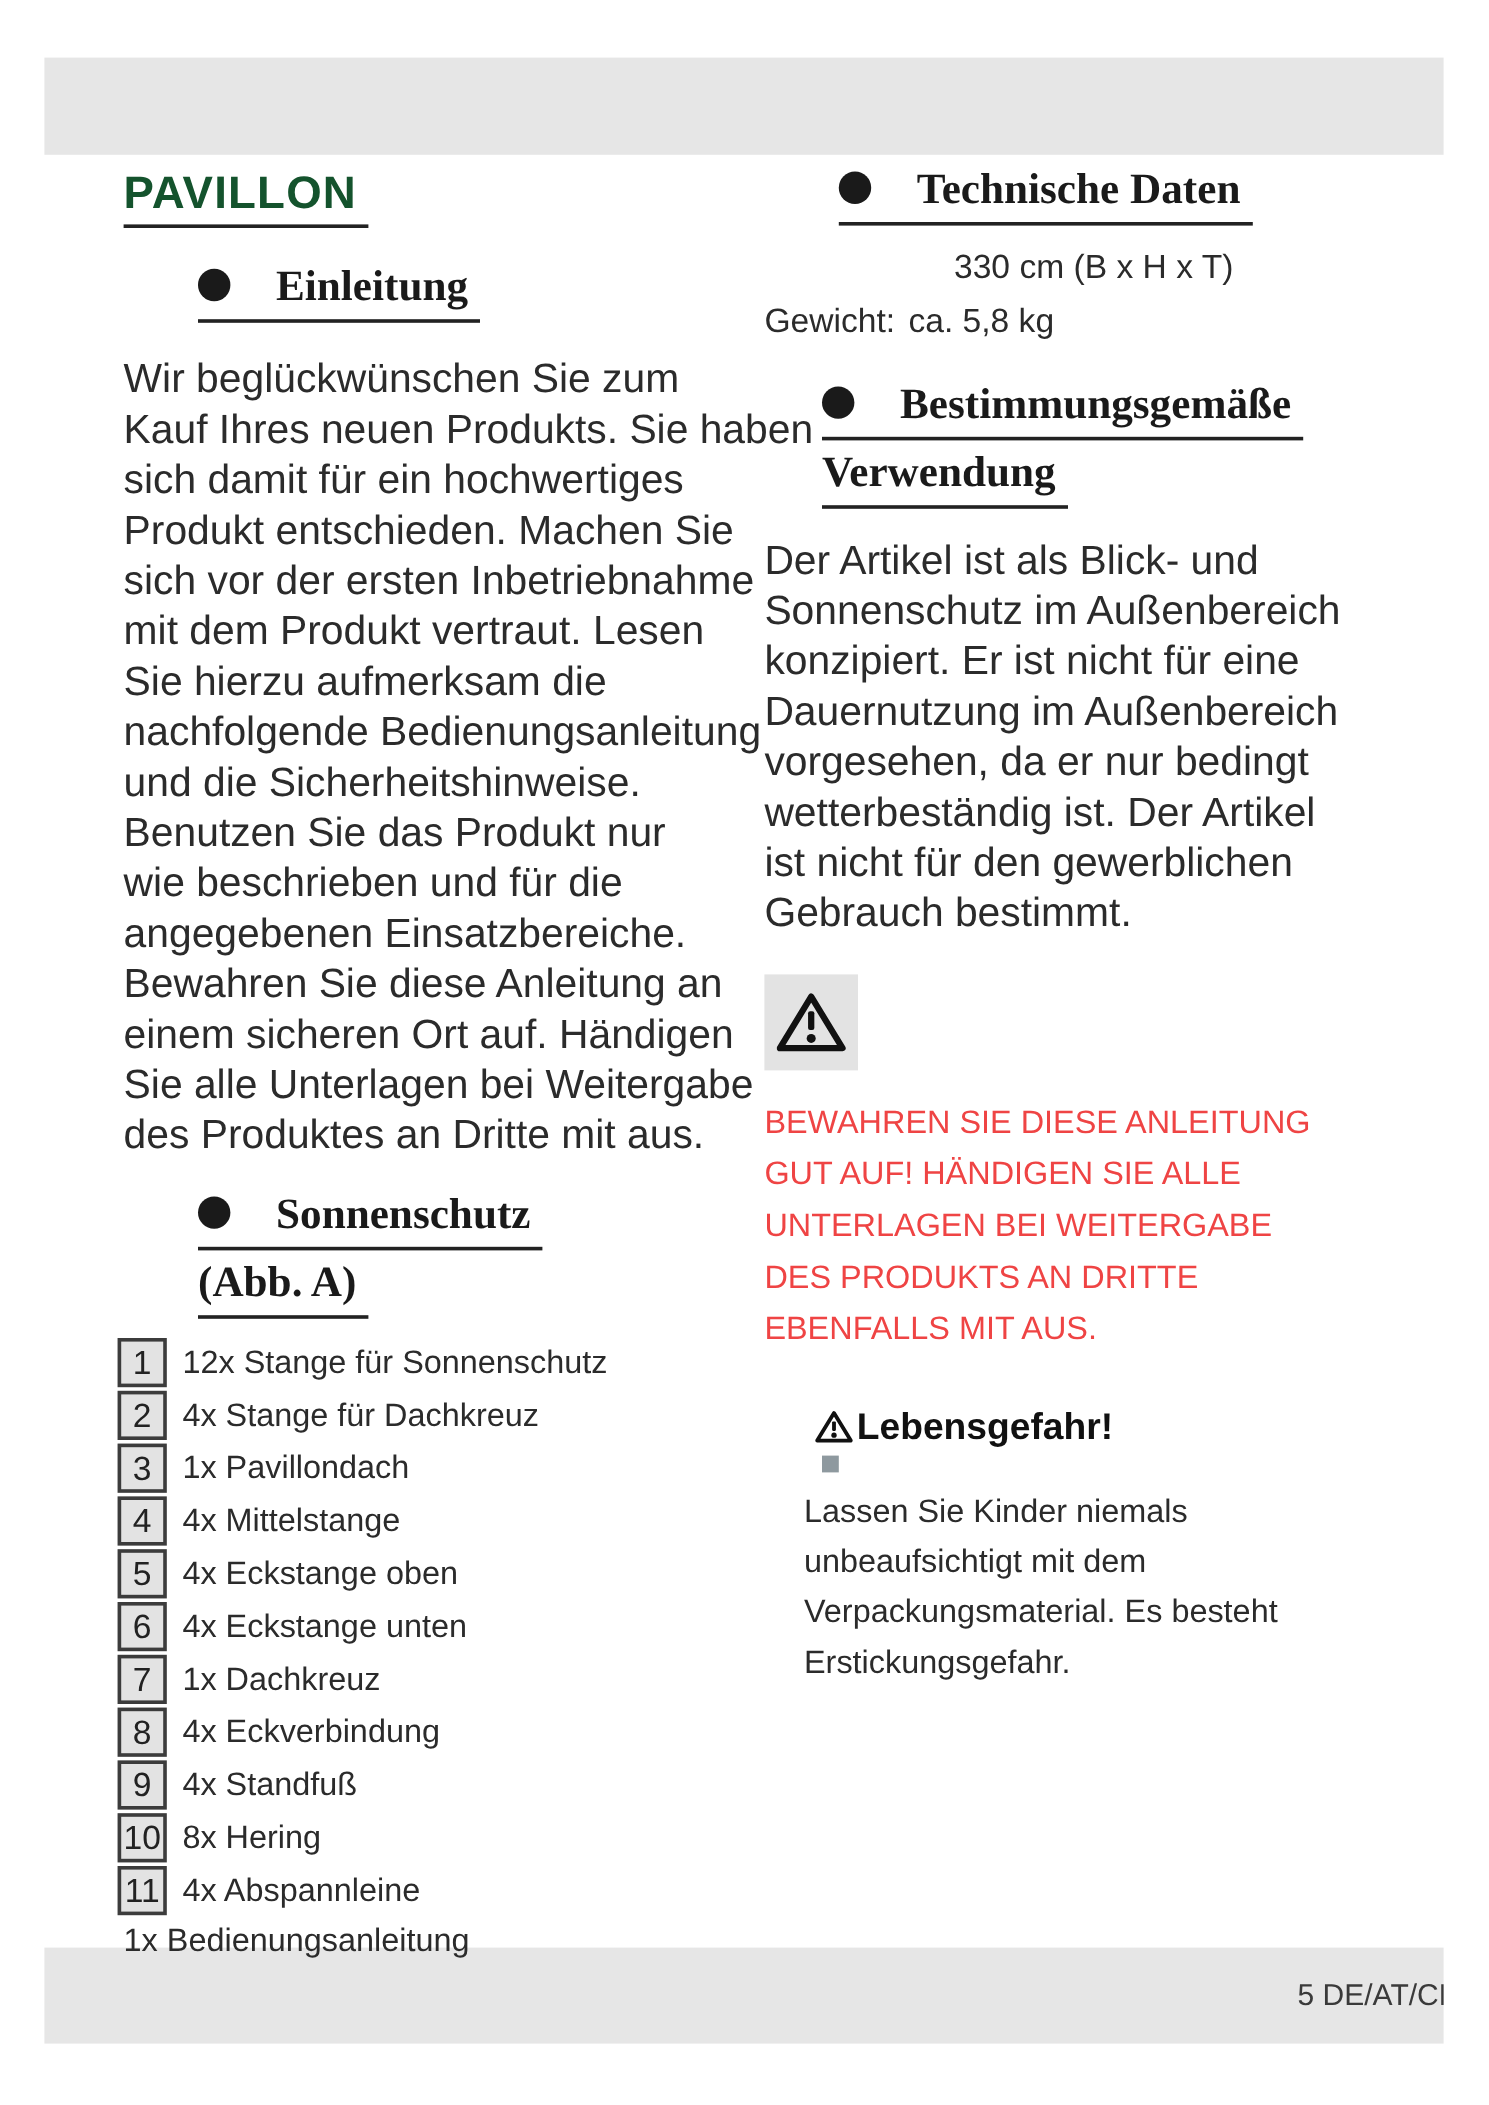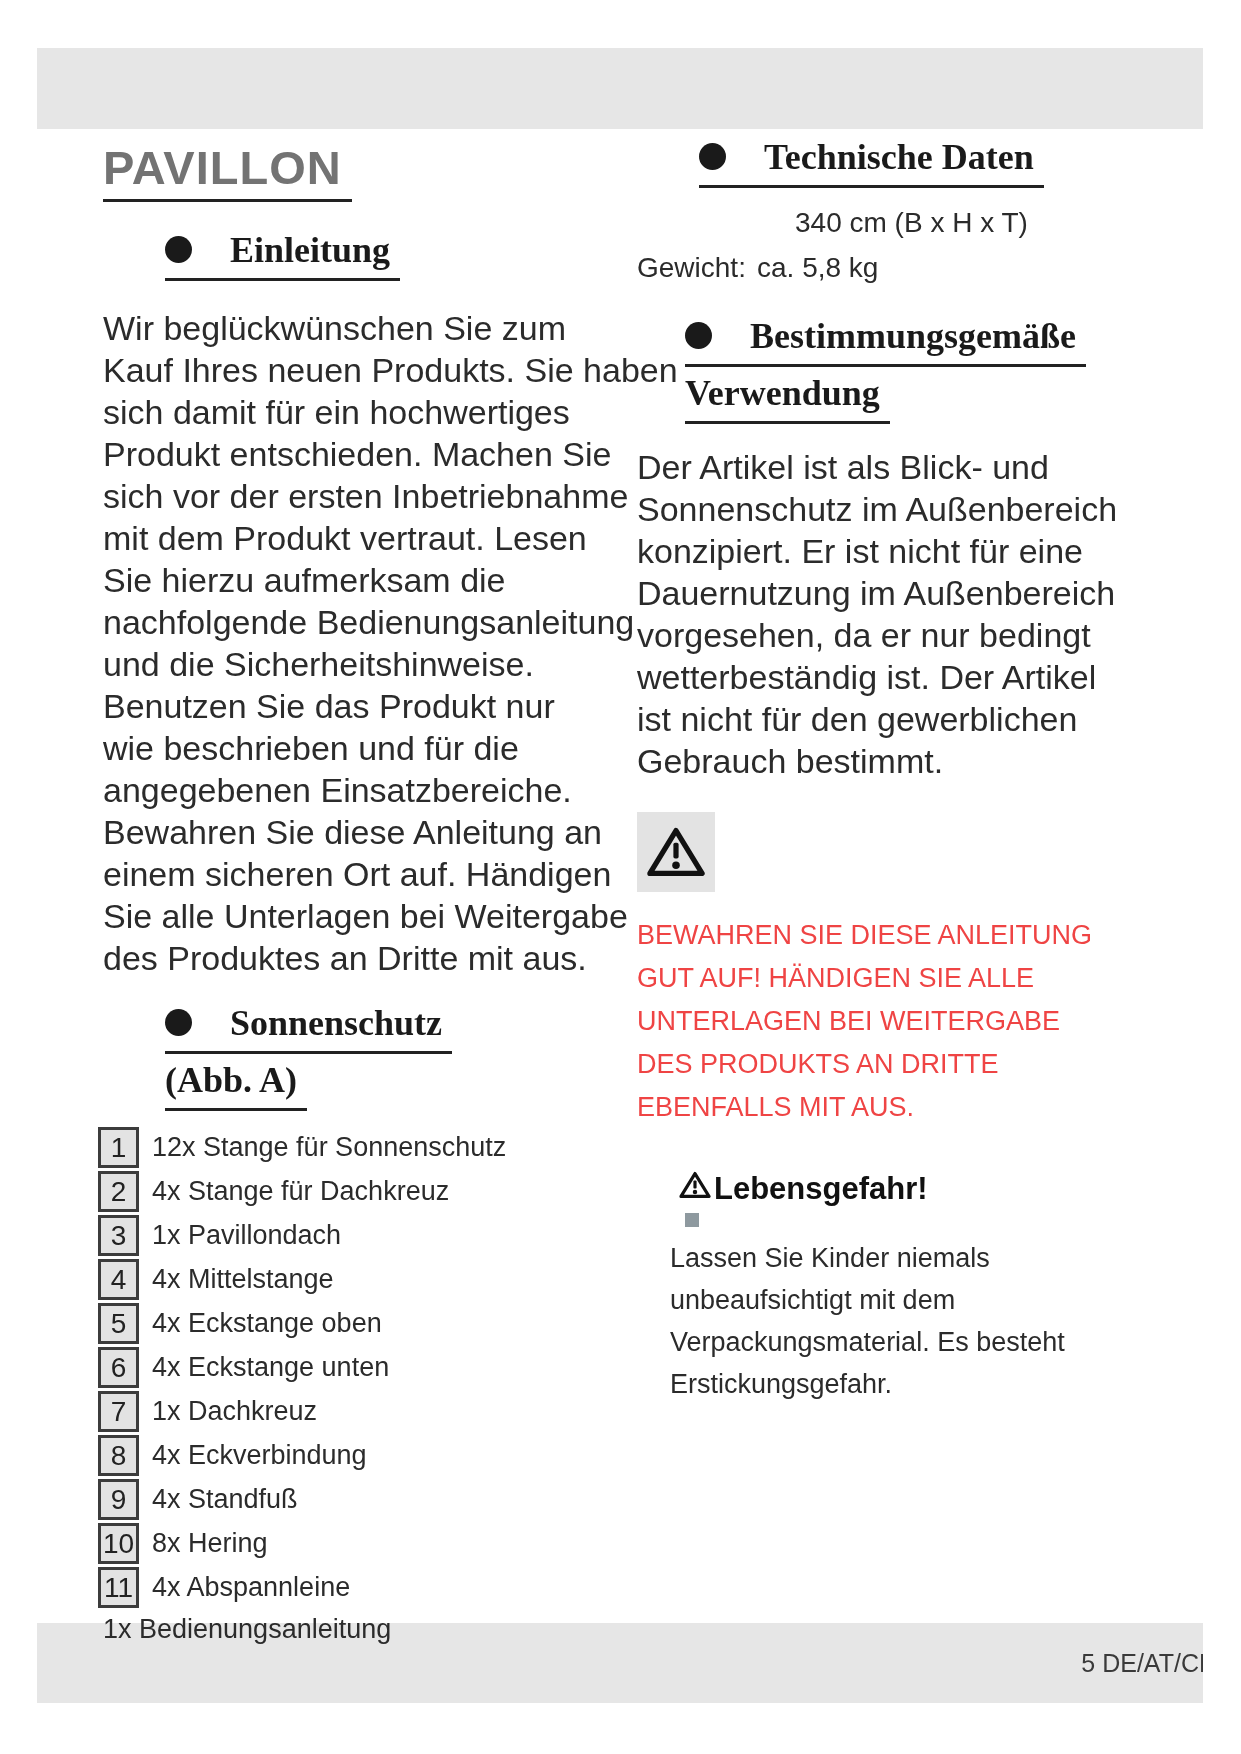--- a/index.html
+++ b/index.html
@@ -18,21 +18,21 @@
   .band-top{top:48px;}
   .band-bottom{top:1623px;height:80px;display:flex;align-items:center;justify-content:flex-end;overflow:hidden;}
   .footer-text{
     font-size:25px;color:#3a3a3a;margin-right:-14px;white-space:nowrap;
   }
   .col{position:absolute;}
   .col-left{left:103px;top:140px;width:468px;}
   .col-right{left:637px;top:133px;width:480px;}
 
   .h1{
-    font-size:47px;font-weight:700;color:#737373;letter-spacing:1px;
+    font-size:38px;font-weight:700;color:#14532d;letter-spacing:1px;
     margin:0 0 10px 0;
   }
   .h2{
     font-size:36px;font-weight:700;color:#1a1a1a;
     margin:0;line-height:48px;font-family:Liberation Serif, serif;
   }
   .indent{margin-left:62px;}
   .ul-line{
     display:inline-block;border-bottom:3px solid #222;padding-bottom:4px;padding-right:10px;
   }
@@ -65,21 +65,21 @@
   .tindent{padding-left:158px;}
 
   
   .safety-head{display:flex;align-items:center;margin-top:30px;}
   .warn-box{
     width:78px;height:80px;background:#e3e3e3;flex:none;
     display:flex;align-items:center;justify-content:center;
   }
   .safety-title{font-size:38px;font-weight:700;color:#111;margin-left:24px;white-space:nowrap;}
 
-  .danger-head{display:flex;align-items:flex-start;margin-top:42px;margin-left:42px;}
+  .danger-head{display:flex;align-items:center;margin-top:42px;margin-left:42px;}
   .danger-title{font-size:31px;font-weight:700;color:#111;}
   .danger-item{margin-top:12px;margin-left:33px;}
   .sq-bullet{
     display:inline-block;width:14px;height:14px;background:#8e999f;
     margin-left:15px;margin-right:45px;transform:translateY(-6px);
   }
   .danger-text-inline{font-size:27px;line-height:42px;white-space:pre;vertical-align:top;display:inline-block;}
 </style>
 </head>
 <body>
@@ -175,21 +175,21 @@
   </div>
 
   <div class="col col-right">
 
     <div class="h2 indent">
       <span class="ul-line"><span class="hbullet"></span><span>Technische Daten</span></span>
     </div>
 
     <div class="tech">
       <div class="trow tindent">
-        <span>340 cm (B x H x T)</span>
+        <span>330 cm (B x H x T)</span>
       </div>
       <div class="trow">
         <span class="tlabel">Gewicht:</span>
         <span>ca. 5,8 kg</span>
       </div>
     </div>
 
     <div class="h2 indent" style="margin-top:22px;margin-left:48px;">
       <span class="ul-line"><span class="hbullet"></span><span>Bestimmungsgemäße</span></span><br>
       <span class="ul-line" style="margin-top:2px;">Verwendung</span>

